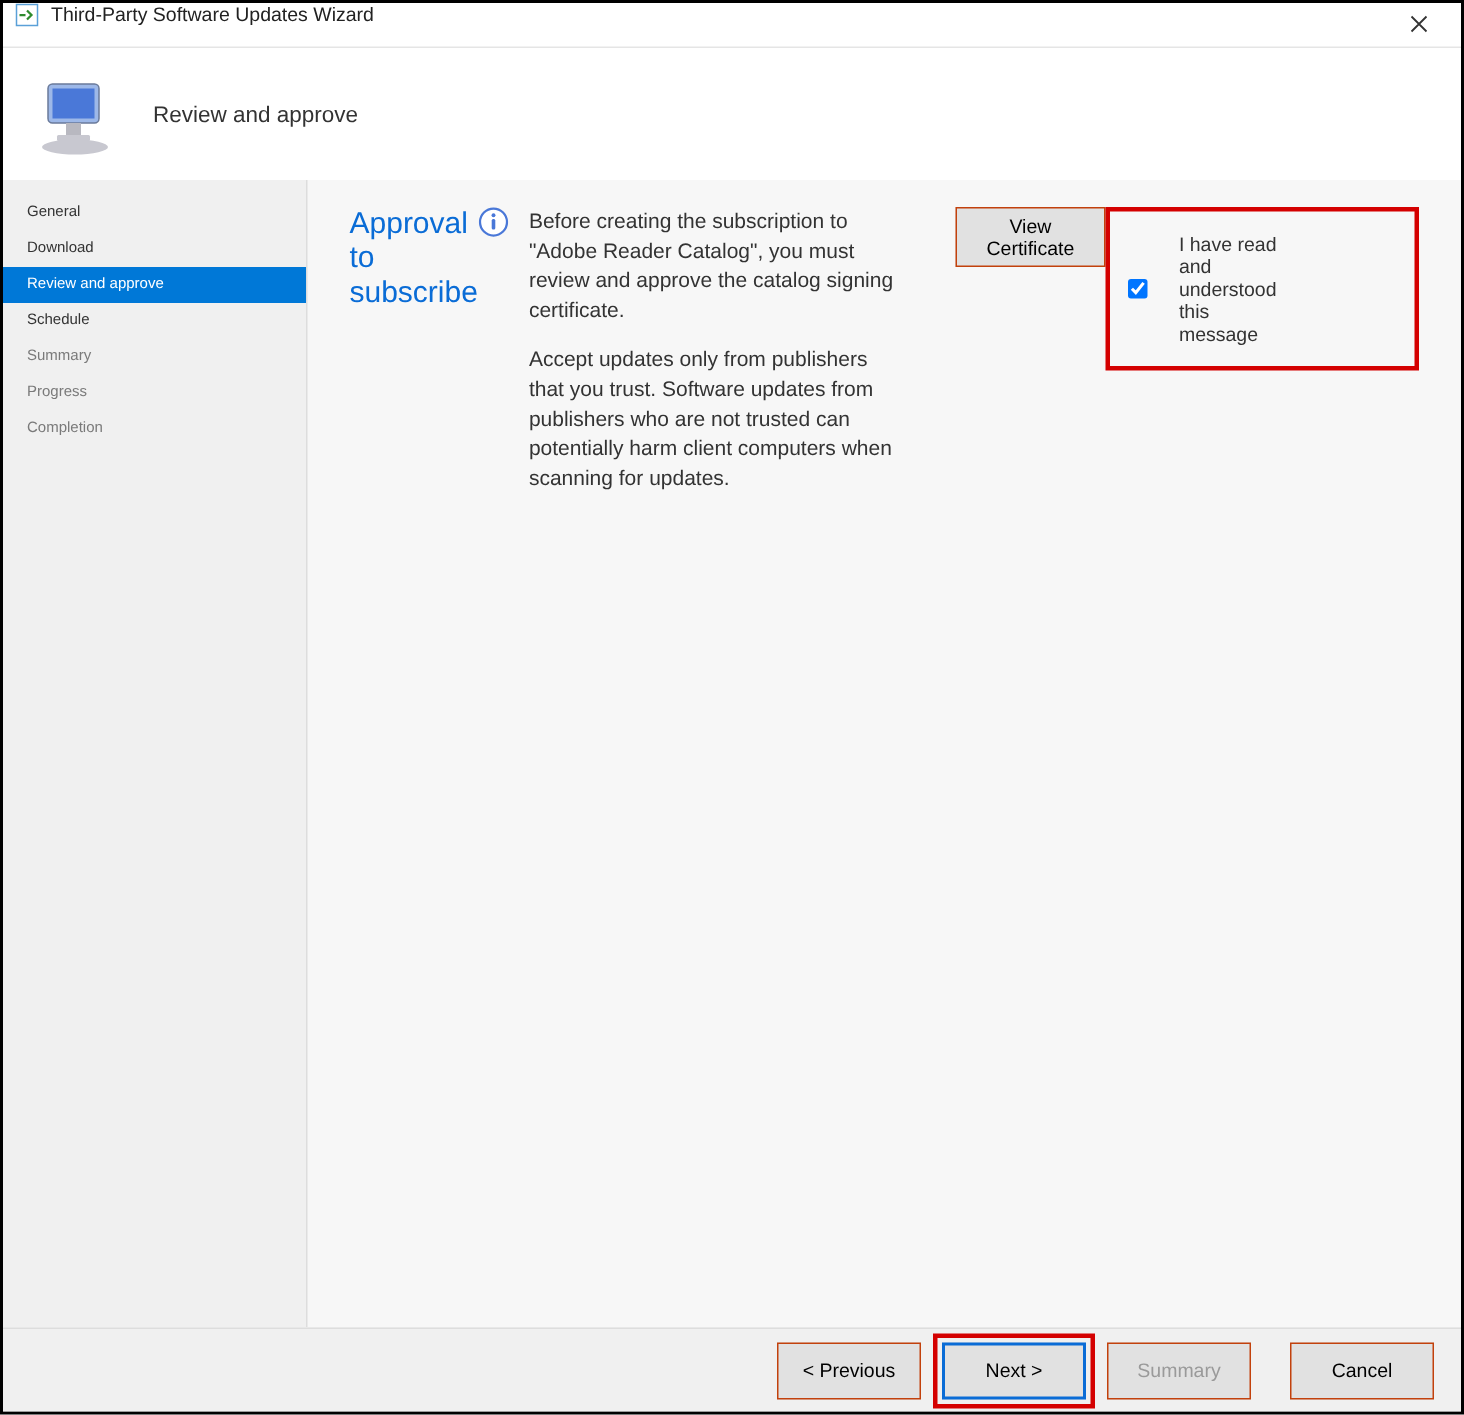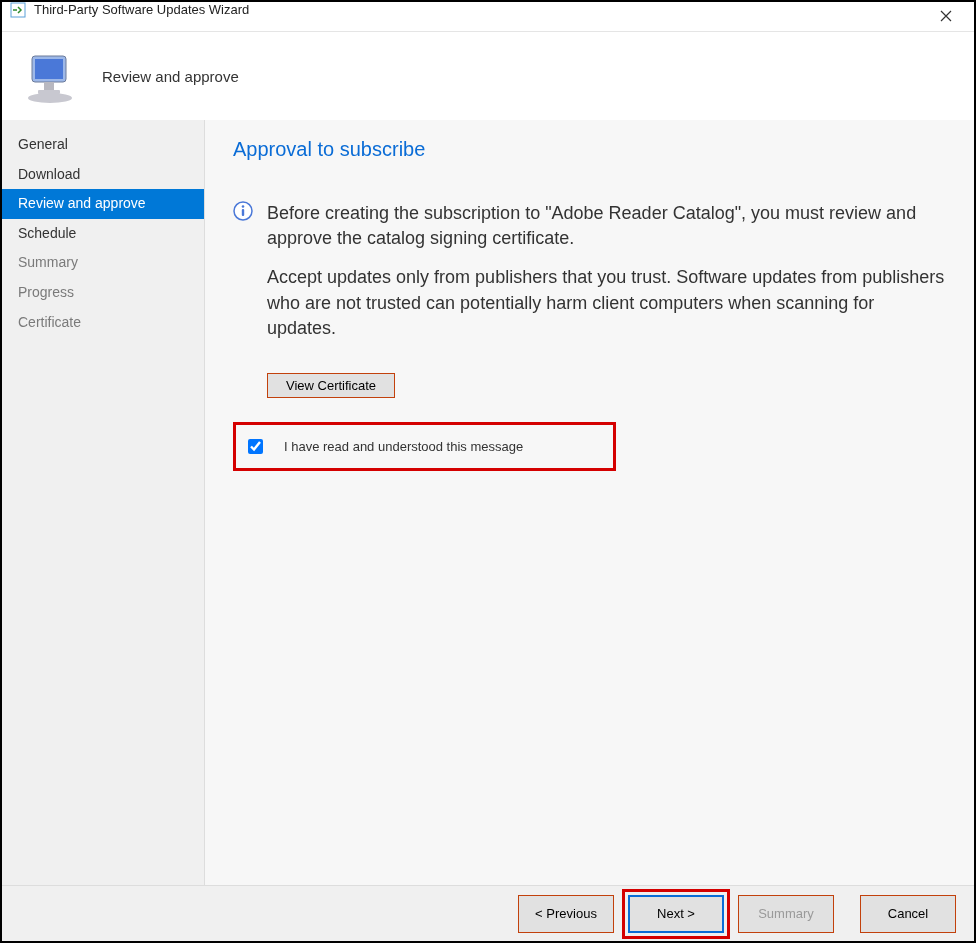--- a/index.html
+++ b/index.html
@@ -56,58 +56,57 @@
   background: #f0f0f0;
   overflow: hidden;
 }
 .sidebar {
   width: 202px;
   background: #f0f0f0;
   padding-top: 10px;
 }
 .sidebar .nav-item {
   padding: 5px 16px;
-  font-size: 14px;
+  font-size: 10px;
   color: #333;
   cursor: pointer;
   line-height: 1.4;
 }
 .sidebar .nav-item.selected {
   background: #0078d7;
   color: #fff;
 }
 .sidebar .nav-item.disabled {
   color: #7a7a7a;
 }
 .content {
   flex: 1;
   background: #f7f7f7;
   border-left: 1px solid #ddd;
   padding: 18px 28px 10px 28px;
   display: flex;
-  flex-direction: column;
 }
 .content h2.section-title {
   color: #0a6cd6;
   font-weight: 400;
   font-size: 20px;
   margin-bottom: 40px;
 }
 .info-row {
   display: flex;
   align-items: flex-start;
   margin-bottom: 18px;
 }
 .info-icon {
   width: 20px; height: 20px;
   margin-right: 14px;
   flex-shrink: 0;
 }
 .info-text p {
-  font-size: 18px;
+  font-size: 14px;
   color: #333;
   line-height: 1.4;
   margin-bottom: 14px;
 }
 .link {
   color: #1a4fd8;
   text-decoration: underline;
   font-size: 13px;
   cursor: pointer;
   display: inline-block;
@@ -203,21 +202,21 @@
 </div>
 
 <div class="body">
   <div class="sidebar">
     <div class="nav-item">General</div>
     <div class="nav-item">Download</div>
     <div class="nav-item selected">Review and approve</div>
     <div class="nav-item">Schedule</div>
     <div class="nav-item disabled">Summary</div>
     <div class="nav-item disabled">Progress</div>
-    <div class="nav-item disabled">Certificate</div>
+    <div class="nav-item disabled">Completion</div>
   </div>
 
   <div class="content">
     <h2 class="section-title">Approval to subscribe</h2>
 
     <div class="info-row">
       <span class="info-icon">
         <svg viewBox="0 0 20 20" width="20" height="20">
           <circle cx="10" cy="10" r="9" fill="#fff" stroke="#4a78d8" stroke-width="1.5"></circle>
           <circle cx="10" cy="5.5" r="1.3" fill="#4a78d8"></circle>

